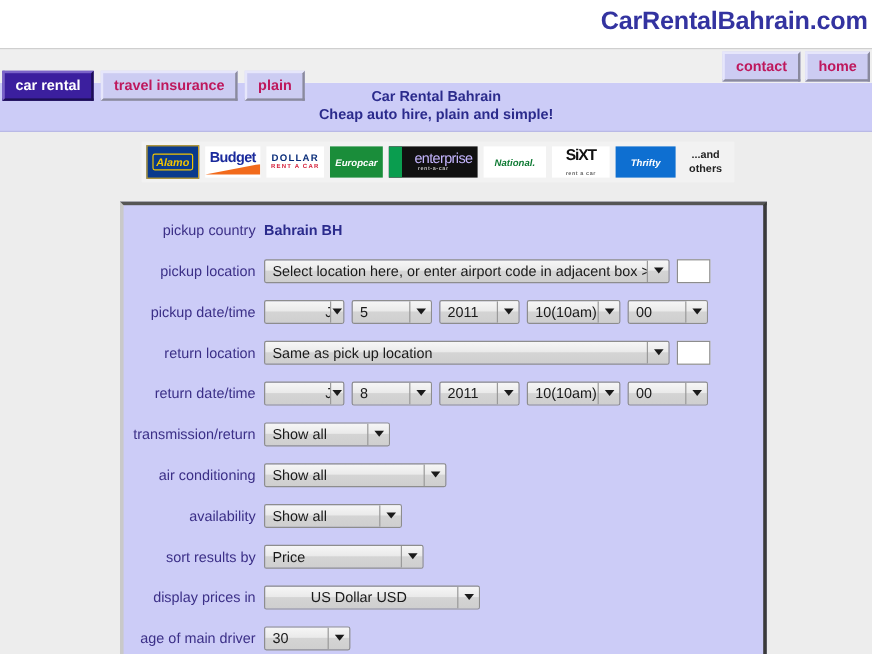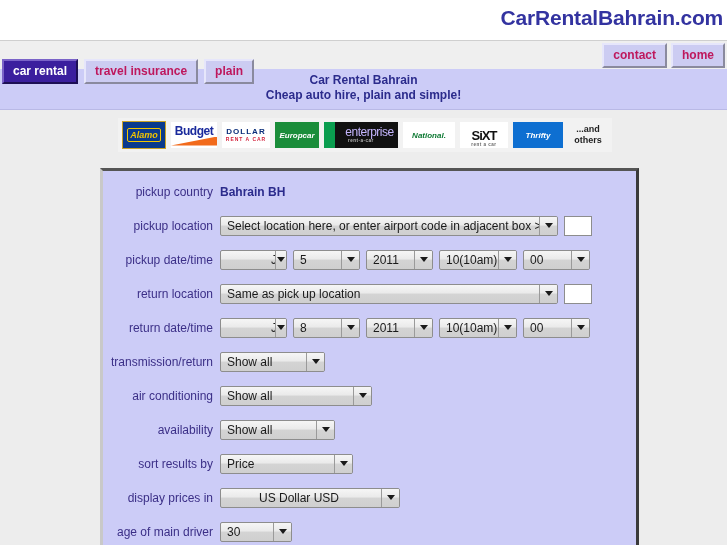--- a/index.html
+++ b/index.html
@@ -86,21 +86,21 @@
   .lg-dollar .d1{color:#0b2e7a;font-size:8px;font-weight:bold;letter-spacing:1px;line-height:9px;}
   .lg-dollar .d2{color:#d4213b;font-size:5px;font-weight:bold;letter-spacing:1px;line-height:7px;}
   .lg-euro{width:44px;background:#1a8d3a;}
   .lg-euro span{color:#ffffff;font-size:8px;font-style:italic;font-weight:bold;}
   .lg-ent{width:74px;background:#111111;flex-direction:column;justify-content:center;position:relative;}
   .lg-ent .e1{color:#c4b5fd;font-size:12px;font-weight:normal;line-height:12px;letter-spacing:-0.5px;margin-left:17px;}
   .lg-ent .e2{color:#bdbdbd;font-size:4.5px;line-height:6px;letter-spacing:0.5px;}
   .lg-ent:before{content:"";position:absolute;left:0;top:0;width:11px;height:100%;background:#0a9d4f;}
   .lg-nat{width:52px;background:#ffffff;}
   .lg-nat span{color:#0f7a34;font-size:8px;font-weight:bold;font-style:italic;}
-  .lg-sixt{width:48px;background:#ffffff;flex-direction:column;justify-content:flex-end;}
+  .lg-sixt{width:48px;background:#ffffff;flex-direction:column;justify-content:space-between;}
   .lg-sixt .s1{color:#111111;font-size:13px;font-weight:bold;line-height:13px;letter-spacing:-1px;}
   .lg-sixt .s2{color:#666666;font-size:4.5px;line-height:6px;letter-spacing:0.5px;}
   .lg-thrifty{width:50px;background:#0e6fd1;flex-direction:column;justify-content:center;}
   .lg-thrifty span{color:#ffffff;font-size:8px;font-weight:bold;font-style:italic;line-height:9px;}
   .lg-others{width:40px;flex-direction:column;justify-content:center;background:#f2f2f2;}
   .lg-others span{color:#222222;font-size:9px;font-weight:bold;line-height:11px;}
   
   .panel{
     position:absolute;left:100px;top:58px;
     width:533px;

